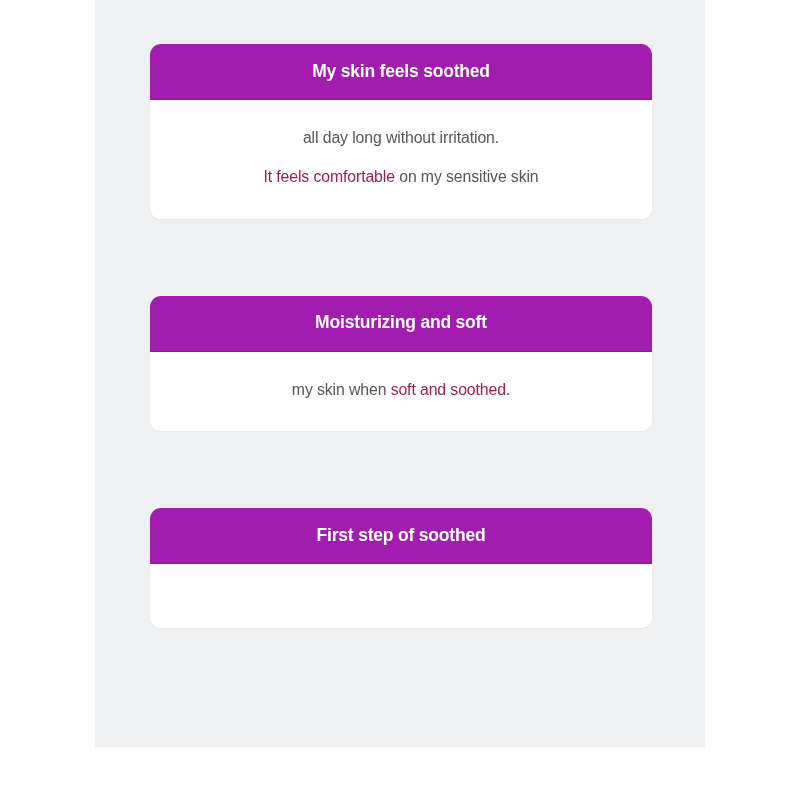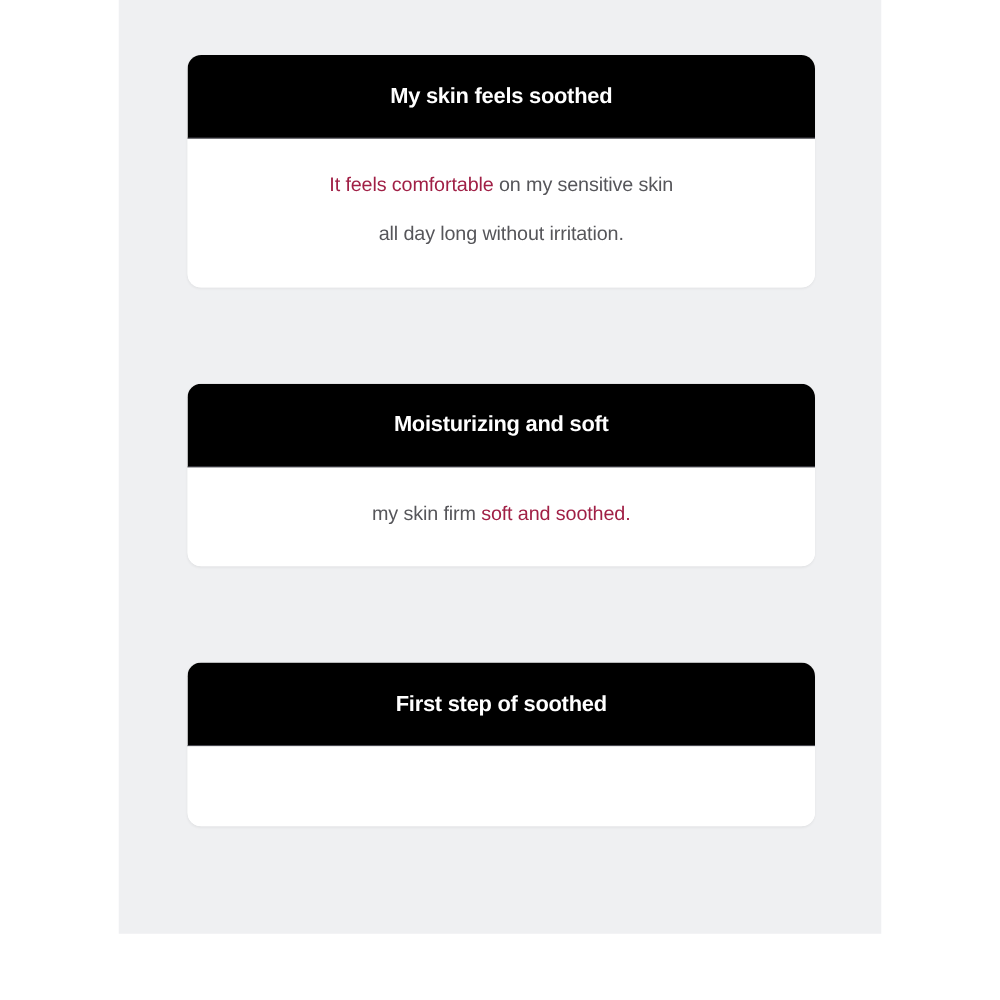--- a/index.html
+++ b/index.html
@@ -44,22 +44,22 @@
     border-radius: 11px;
     overflow: hidden;
     background: #ffffff;
     box-shadow: 0 1px 2px rgba(0,0,0,0.05);
   }
   .card + .card {
     margin-top: 77px;
   }
 
   .card-header {
-    height: 67px;
-    background: #000000;
+    height: 56px;
+    background: #a21caf;
     border-bottom: 1px solid #47474f;
     display: flex;
     align-items: center;
     justify-content: center;
     box-sizing: border-box;
   }
   .card-header-title {
     color: #ffffff;
     font-size: 17.5px;
     font-weight: bold;
@@ -95,31 +95,31 @@
 
   <div id="panel"></div>
 
   <div id="card-stack">
 
     <div class="card">
       <div class="card-header">
         <div class="card-header-title">My skin feels soothed</div>
       </div>
       <div class="card-body">
+        <div class="card-line"><span>all day long without irritation.</span></div>
         <div class="card-line"><span class="accent">It feels comfortable</span><span> on my sensitive skin</span></div>
-        <div class="card-line"><span>all day long without irritation.</span></div>
       </div>
     </div>
 
     <div class="card">
       <div class="card-header">
         <div class="card-header-title">Moisturizing and soft</div>
       </div>
       <div class="card-body">
-        <div class="card-line"><span>my skin firm </span><span class="accent">soft and soothed.</span></div>
+        <div class="card-line"><span>my skin when </span><span class="accent">soft and soothed.</span></div>
       </div>
     </div>
 
     <div class="card">
       <div class="card-header">
         <div class="card-header-title">First step of soothed</div>
       </div>
       <div class="card-body">
       </div>
     </div>

